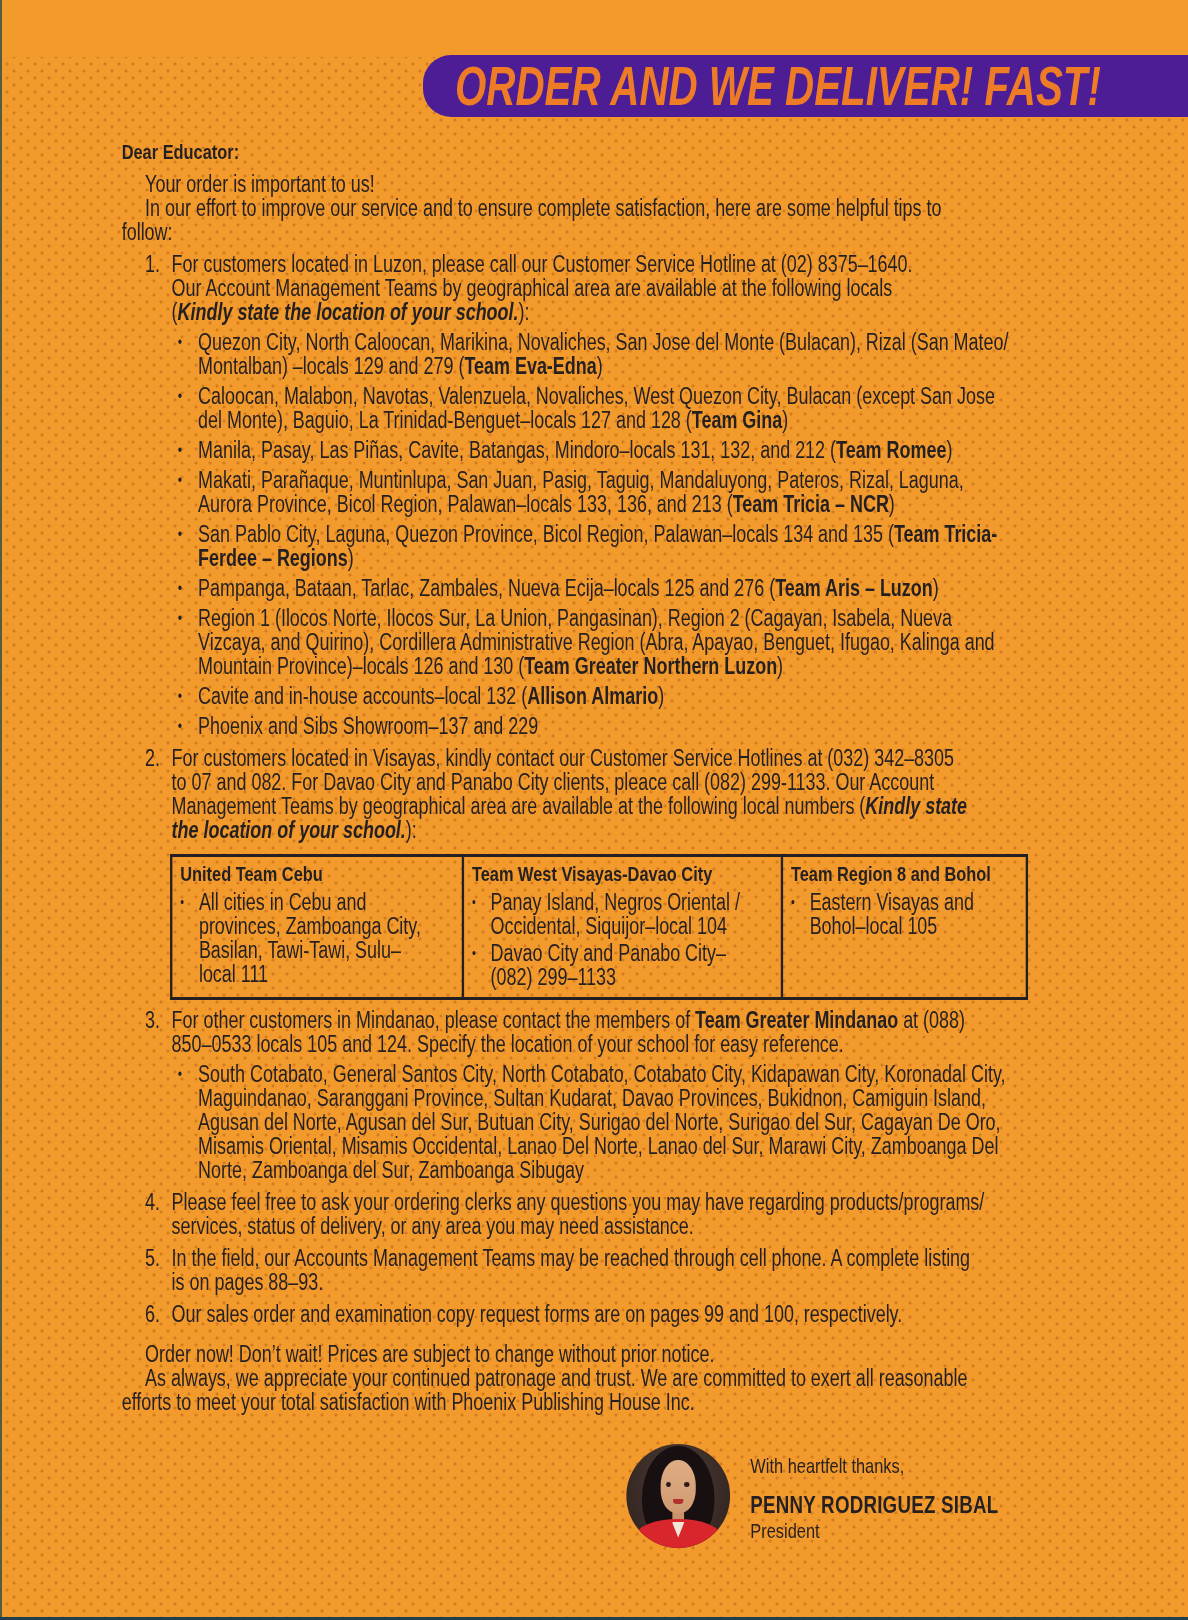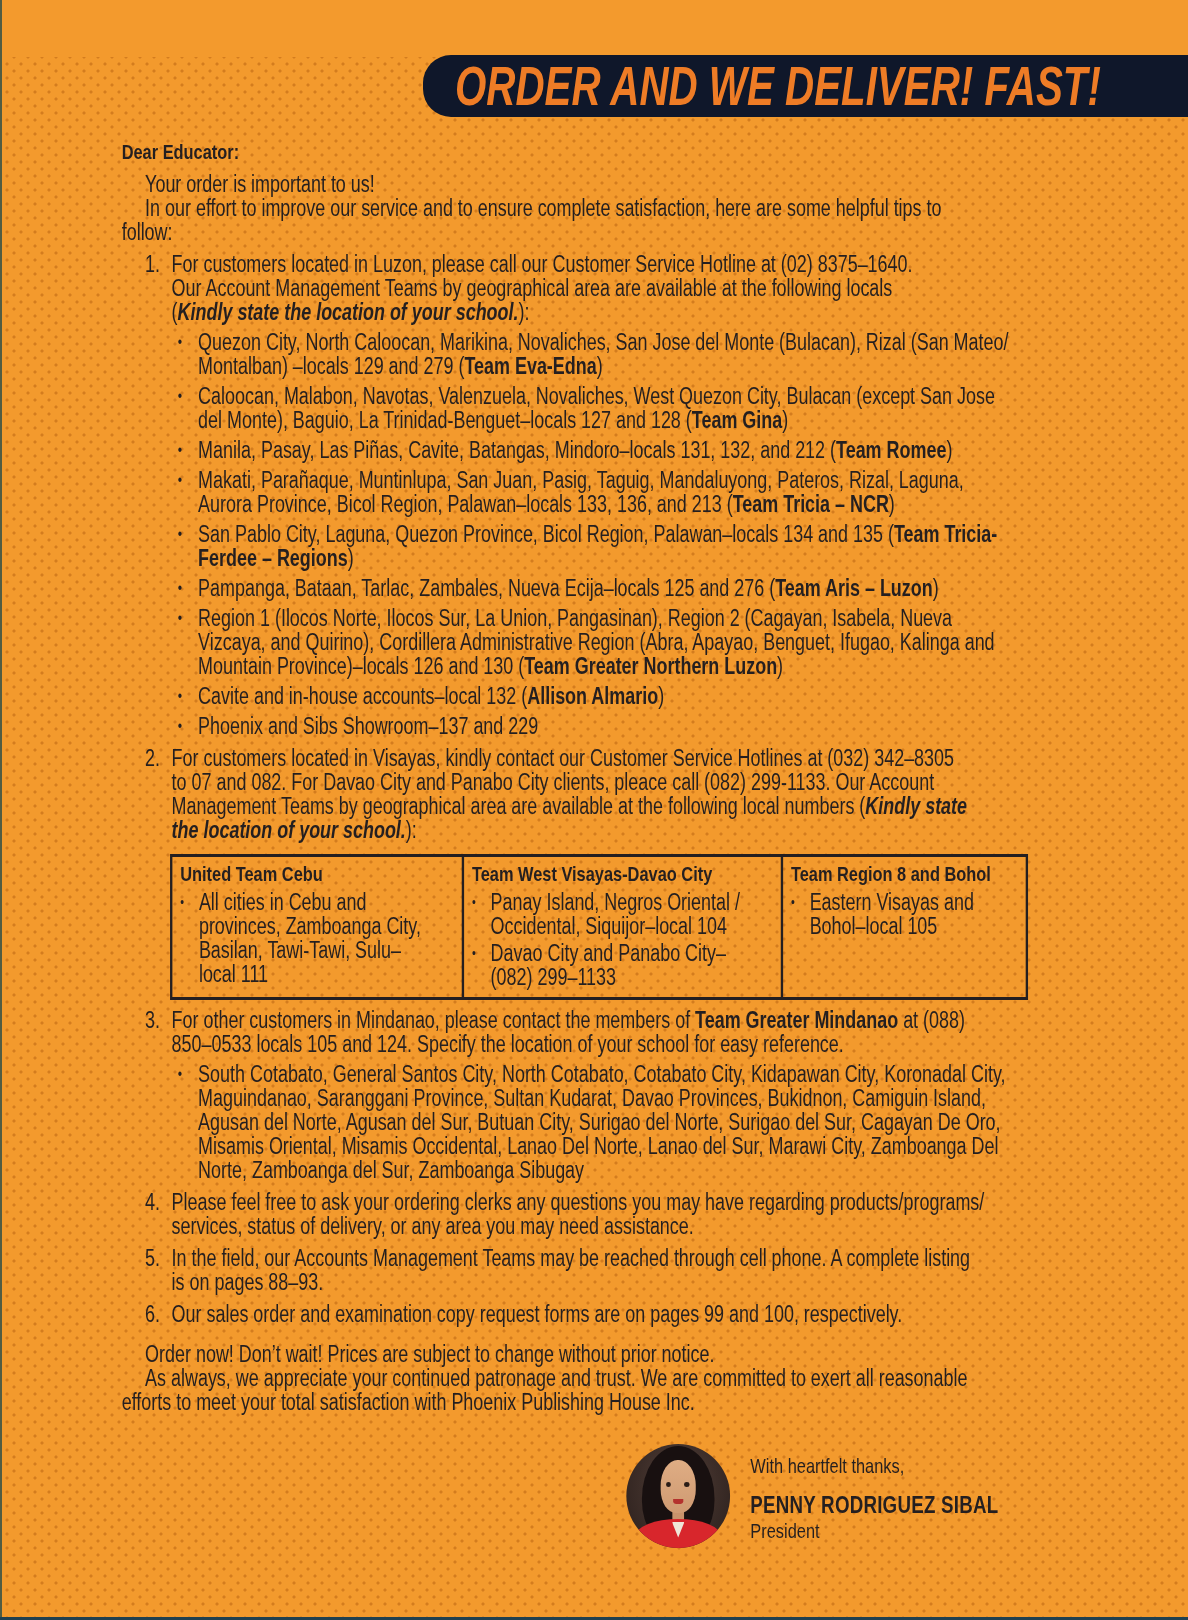--- a/index.html
+++ b/index.html
@@ -3,21 +3,21 @@
 <meta charset="utf-8">
 <style>
   html,body{margin:0;padding:0;background:#888;}
   .page{position:relative;width:1188px;height:1620px;overflow:hidden;
         background:#F39A2D;font-family:"Liberation Sans","DejaVu Sans",sans-serif;color:#241F20;}
   .dots{position:absolute;left:0;right:0;top:57px;bottom:0;pointer-events:none;
         background-image:
           radial-gradient(circle,rgba(186,101,18,0.55) 1.2px,rgba(0,0,0,0) 1.9px),
           radial-gradient(circle,rgba(186,101,18,0.55) 1.2px,rgba(0,0,0,0) 1.9px);
         background-size:14px 14px,14px 14px;background-position:0 0,7px 7px;}
-  .banner{position:absolute;left:423px;right:0;top:55px;height:62px;background:#0f172a;
+  .banner{position:absolute;left:423px;right:0;top:55px;height:62px;background:#4c1d95;
           border-radius:28px 0 0 28px;display:flex;align-items:center;z-index:1;}
   .banner-text{display:inline-block;margin-left:32px;font-size:56px;line-height:62px;
           font-weight:bold;font-style:italic;color:#EE7C26;white-space:nowrap;
           transform:scaleX(0.72);transform-origin:0 50%;}
   .content{position:relative;z-index:2;width:1523px;transform:scaleX(0.78);transform-origin:0 0;
           padding:140px 141px 0 156px;box-sizing:border-box;font-size:23px;line-height:24px;}
   .tline{min-height:24px;}
   .seg-b{font-weight:bold;}
   .seg-bi{font-weight:bold;font-style:italic;}
   .greeting{font-weight:bold;font-size:21px;margin-bottom:8px;}

